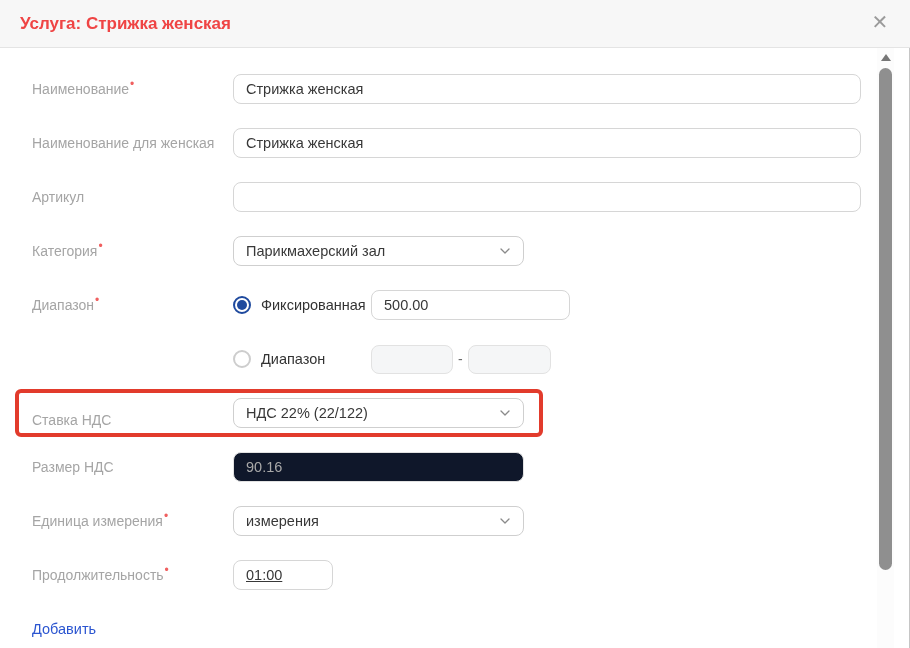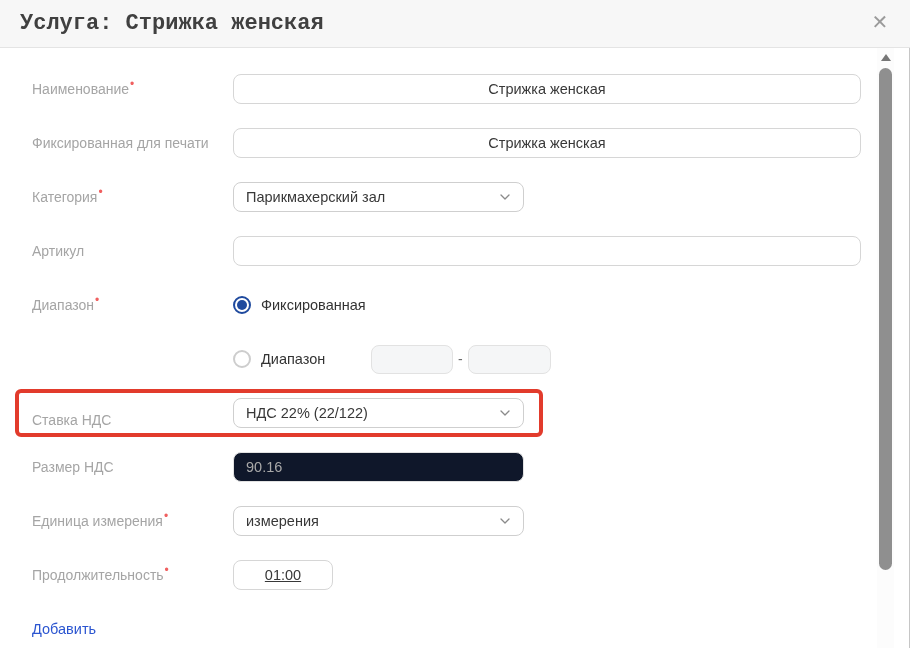--- a/index.html
+++ b/index.html
@@ -14,47 +14,46 @@
 
   
   .modal-header {
     height:48px;
     background:#f7f7f7;
     border-bottom:1px solid #e4e4e4;
     display:flex;
     align-items:center;
     padding:0 20px;
   }
-  .modal-title { font-size:22px; font-weight:700; color:#404040;font-family:Liberation Mono, monospace; }
+  .modal-title { font-size:17px; font-weight:700; color:#ef4444; }
   .close-btn {
     position:absolute; top:8px; right:16px;
     width:28px; height:28px;
     background:none; border:none; cursor:pointer;
     color:#9b9b9b; font-size:20px; line-height:28px; text-align:center;
     font-family:"Liberation Sans", sans-serif;
   }
 
   
   .form-body { padding:26px 0 0 32px; }
   .row { display:flex; align-items:center; min-height:30px; margin-bottom:24px; }
   .row:last-child { margin-bottom:0; }
   .row-label { width:201px; flex:none; font-size:14px; color:#a5a5a5; }
   .req { color:#f05f5f; font-size:12px; vertical-align:super; line-height:0; margin-left:1px; }
 
   .text-input, .mini-input {
     height:30px;
     border:1px solid #d6d6d6;
     border-radius:8px;
-    padding:0 28px;
+    padding:0 12px;
     font-size:14.5px;
     color:#383838;
     font-family:"Liberation Sans", sans-serif;
     background:#fff;
     outline:none;
-    text-align:center;
   }
   .text-input { width:628px; }
   .price-input { width:199px; }
   .duration-input { width:100px;text-decoration:underline; }
 
   .select-box {
     width:291px; height:30px;
     border:1px solid #cfcfcf;
     border-radius:8px;
     background:#fff;
@@ -149,46 +148,47 @@
 </button>
 
 <div class="form-body">
 
   <div class="row">
     <span class="row-label"><span>Наименование</span><span class="req">•</span></span>
     <input class="text-input" value="Стрижка женская" style="">
   </div>
 
   <div class="row">
-    <span class="row-label"><span>Фиксированная для печати</span></span>
+    <span class="row-label"><span>Наименование для женская</span></span>
     <input class="text-input" value="Стрижка женская" style="">
+  </div>
+
+  <div class="row">
+    <span class="row-label"><span>Артикул</span></span>
+    <input class="text-input" value="" style="">
   </div>
 
   <div class="row">
     <span class="row-label"><span>Категория</span><span class="req">•</span></span>
     <div class="select-box">
       <span>Парикмахерский зал</span>
       <span class="chev">
         <svg width="14" height="14" viewBox="0 0 14 14">
             <path d="M3 5l4 4 4-4" fill="none" stroke="#8a8a8a" stroke-width="1.3" stroke-linecap="round" stroke-linejoin="round"></path>
           </svg>
       </span>
     </div>
   </div>
 
   <div class="row">
-    <span class="row-label"><span>Артикул</span></span>
-    <input class="text-input" value="" style="">
-  </div>
-
-  <div class="row">
     <span class="row-label"><span>Диапазон</span><span class="req">•</span></span>
     <div class="radio-group">
       <span class="radio on"></span>
       <span class="radio-label">Фиксированная</span>
+      <input class="mini-input price-input" value="500.00" style="">
     </div>
   </div>
 
   <div class="row">
     <span class="row-label"></span>
     <div class="radio-group">
       <span class="radio off"></span>
       <span class="radio-label">Диапазон</span>
       <input class="range-input" value="" style="">
       <span class="range-sep">-</span>

